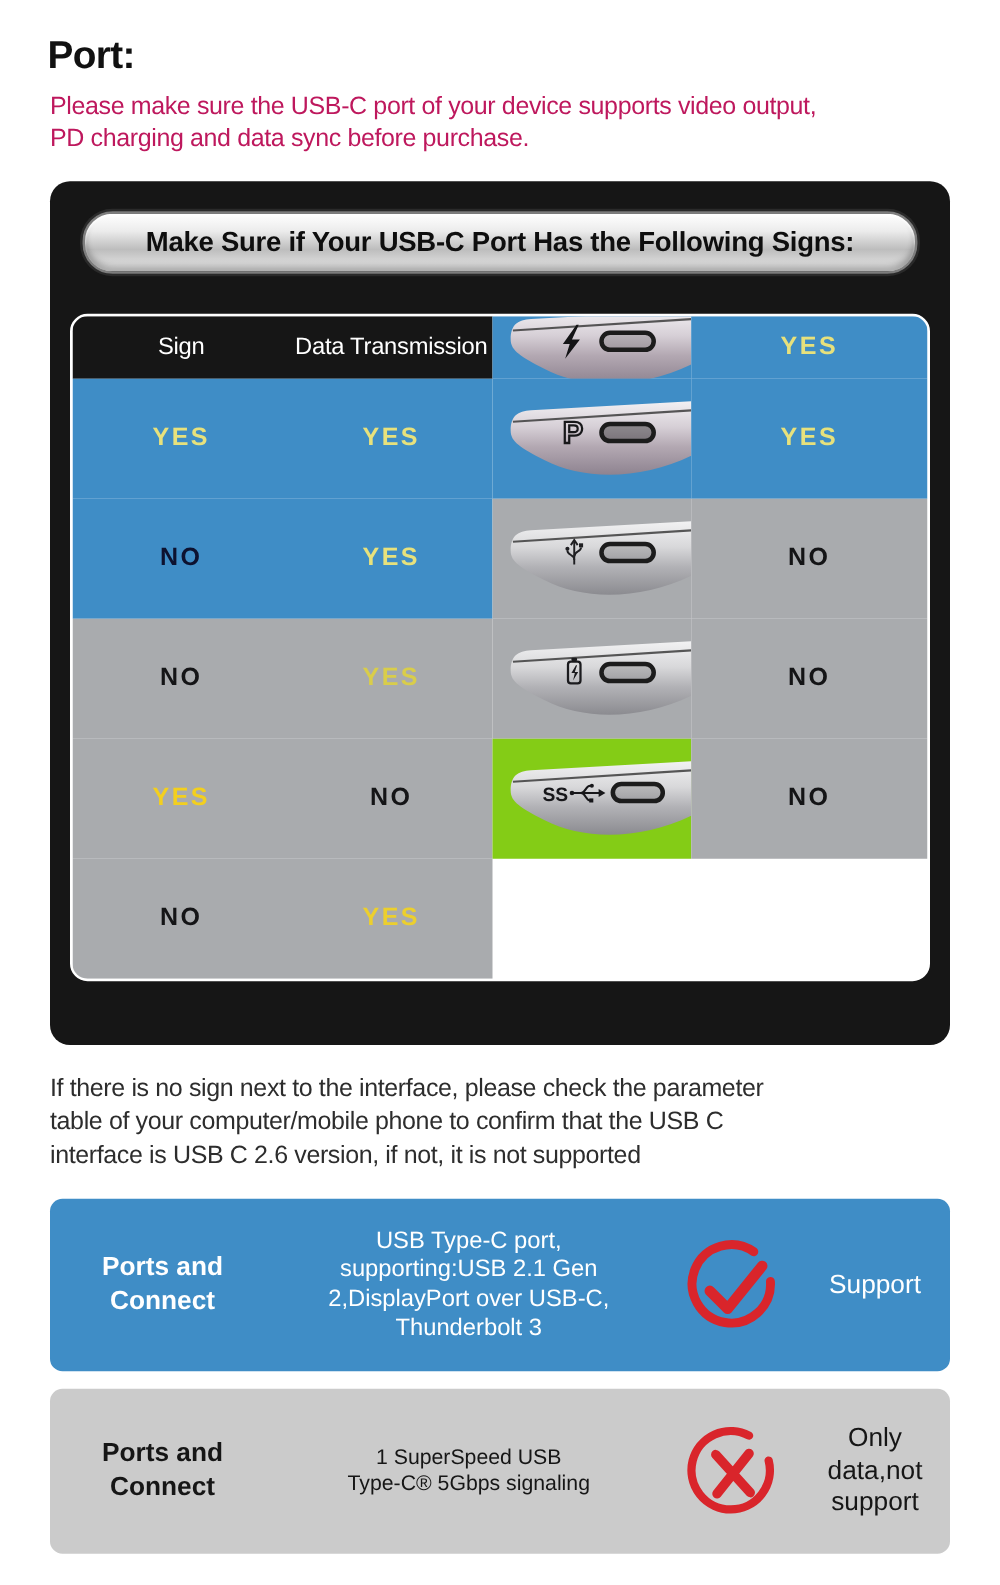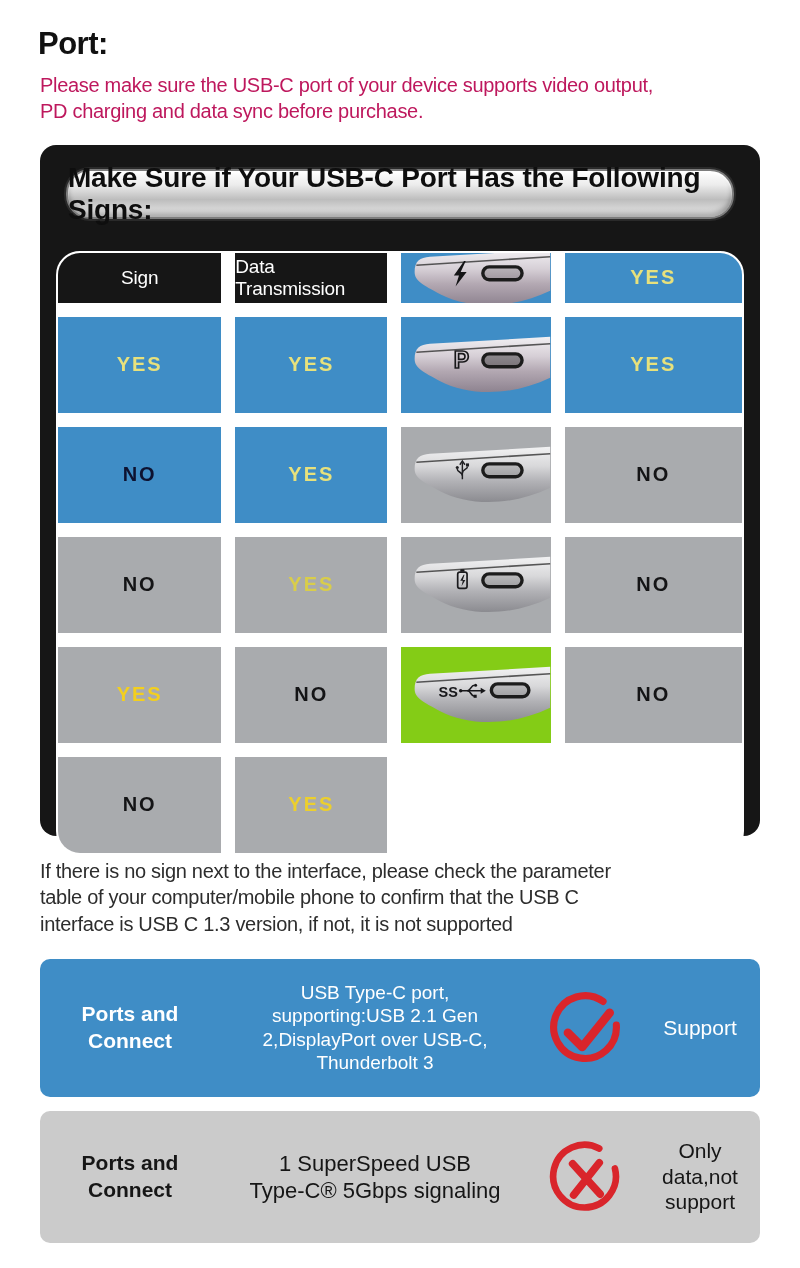--- a/index.html
+++ b/index.html
@@ -10,39 +10,39 @@
   .note-title{margin:26px 0 10px 38px;font-size:31px;font-weight:700;color:#111;letter-spacing:-0.5px;}
   .note-body{margin:0 40px;font-size:20px;line-height:1.32;color:#be185d;white-space:pre-line;letter-spacing:-0.3px;}
 
   .panel{margin:20px 0 0 40px;width:720px;height:691px;background:#161616;border-radius:16px;
          box-sizing:border-box;padding:24px 16px 0;}
   .banner{height:46px;border-radius:24px;margin:0 10px;
           background:linear-gradient(180deg,#ffffff 0%,#ececec 30%,#bdbdbd 62%,#d9d9d9 85%,#f5f5f5 100%);
           border:2px solid #7d7d7d;
           box-shadow:inset 0 2px 2px rgba(255,255,255,.95), inset 0 -4px 5px rgba(0,0,0,.3), 0 0 0 2px #2a2a2a;
           display:flex;align-items:center;justify-content:center;
-          font-size:28px;font-weight:700;color:#0e0e0e;letter-spacing:-0.2px;}
+          font-size:22px;font-weight:700;color:#0e0e0e;letter-spacing:-0.2px;text-align:right;}
   .tablegrid{margin-top:32px;display:grid;grid-template-columns:173fr 161fr 158fr 188fr;
-             grid-template-rows:50px repeat(5,96px);gap:14px;
-             background:#ffffff;border:2px solid #ffffff;border-radius:24px;overflow:hidden;}
+             grid-template-rows:50px repeat(5,96px);gap:0;
+             background:#ffffff;border:2px solid #ffffff;border-radius:14px;overflow:hidden;}
   .th{background:#161616;color:#ffffff;display:flex;align-items:center;justify-content:center;
       font-size:19px;letter-spacing:-0.2px;}
   .cell{display:flex;align-items:center;justify-content:center;
         font-size:20px;font-weight:700;letter-spacing:2px;}
   .signcell{display:flex;align-items:center;justify-content:flex-start;overflow:hidden;}
 
   .mid-note{margin:22px 40px 0;font-size:20px;line-height:1.33;color:#2d2d2d;white-space:pre-line;letter-spacing:-0.3px;}
 
   .card{margin:0 0 0 40px;width:720px;border-radius:10px;display:grid;
         grid-template-columns:180px 310px 110px 120px;align-items:center;box-sizing:border-box;}
   .card-blue{margin-top:21px;height:138px;background:#3f8dc6;color:#ffffff;}
   .card-gray{margin-top:14px;height:132px;background:#cbcbcb;color:#161616;}
   .card-label{font-size:21px;font-weight:700;text-align:center;white-space:pre-line;line-height:1.25;}
   .card-desc{font-size:19px;text-align:center;white-space:pre-line;line-height:1.23;}
-  .card-desc-lg{font-size:22px;}
+  .card-desc-lg{font-size:17px;}
   .card-icon{display:flex;align-items:center;justify-content:center;}
   .card-status{font-size:21px;text-align:center;white-space:pre-line;line-height:1.22;}
   .defs{position:absolute;width:0;height:0;}
 </style>
 </head>
 <body>
 
 <svg class="defs">
   <defs>
     <linearGradient id="gradWarm" x1="0" y1="0" x2="0" y2="1">
@@ -155,21 +155,21 @@
       </svg>
     </div>
     <div class="cell" style="background:#a9abae;color:#141416">NO</div>
     <div class="cell" style="background:#a9abae;color:#141416">NO</div>
     <div class="cell" style="background:#a9abae;color:#eccf2d">YES</div>
   </div>
 </div>
 
 <div class="mid-note">If there is no sign next to the interface, please check the parameter
 table of your computer/mobile phone to confirm that the USB C
-interface is USB C 1.3 version, if not, it is not supported</div>
+interface is USB C 2.6 version, if not, it is not supported</div>
 
 <div class="card card-blue">
   <div class="card-label">Ports and
 Connect</div>
   <div class="card-desc">USB Type-C port,
 supporting:USB 2.1 Gen
 2,DisplayPort over USB-C,
 Thunderbolt 3</div>
   <div class="card-icon">
     <svg width="76" height="76" viewBox="0 0 80 80">

